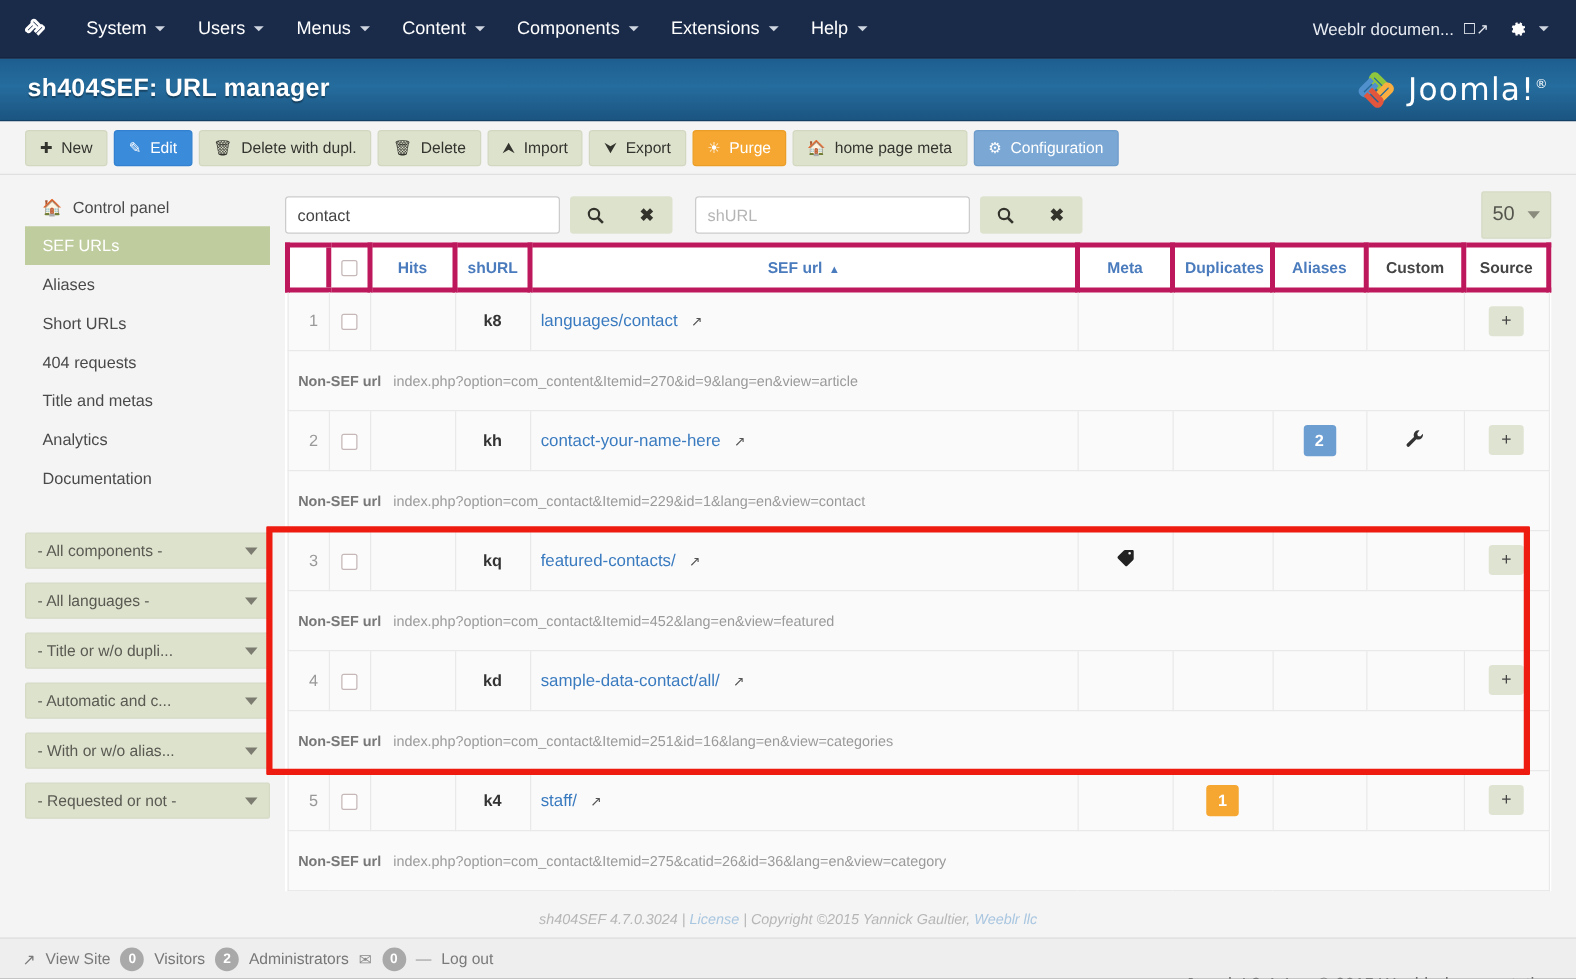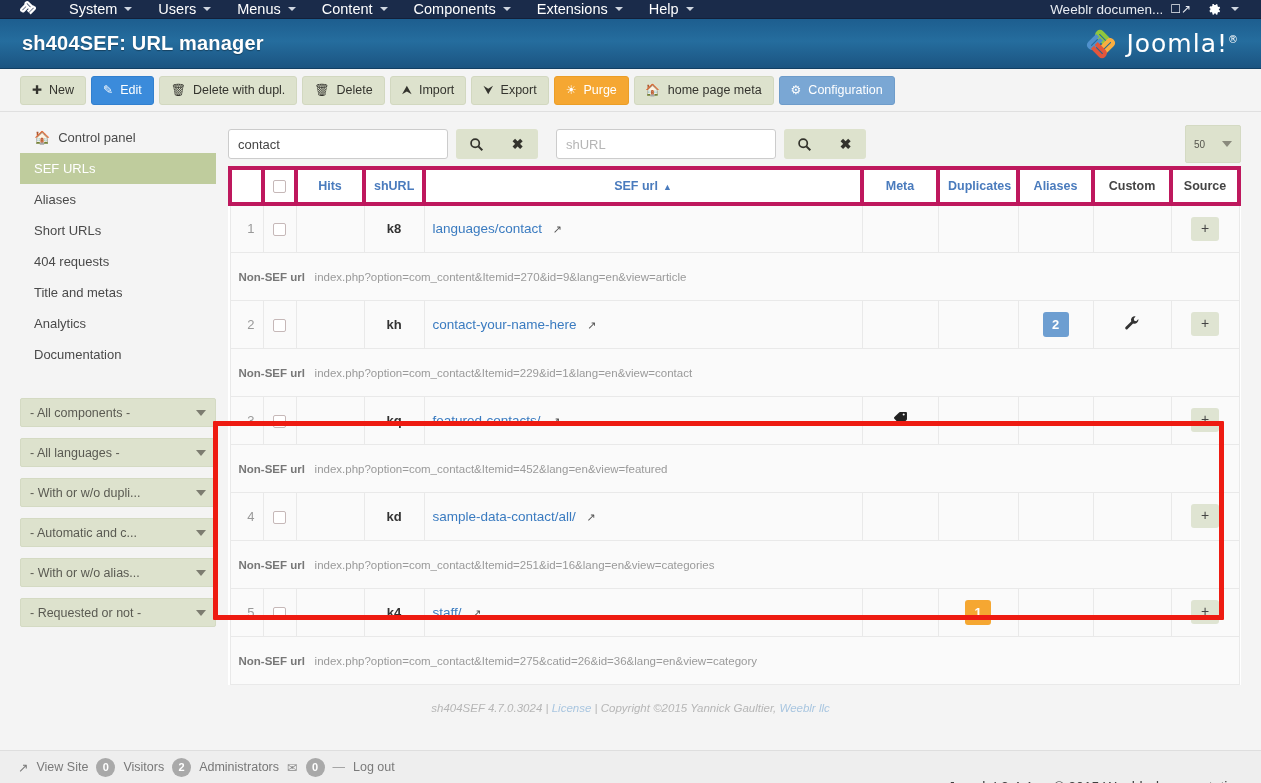--- a/index.html
+++ b/index.html
@@ -9,21 +9,21 @@
     background:#000;
     font-family:"Liberation Sans", sans-serif;
     font-size:13px;
     color:#333;
     overflow:hidden;
   }
   .page { position:relative; width:1261px; height:783px; background:#f4f4f4; overflow:hidden; }
 
   
   .topbar {
-    height:19px; background:#1a2b4a;
+    height:47px; background:#1a2b4a;
     display:flex; align-items:center;
     border-bottom:1px solid #13203a;
   }
   .topbar .brand { width:56px; display:flex; align-items:center; justify-content:center; }
   .jlogo-small {
     width:20px; height:20px;
     display:block;
   }
   .menu { display:flex; align-items:center; gap:0; }
   .menu-item {
@@ -101,21 +101,21 @@
     font-family:"Liberation Sans", sans-serif;
   }
   .inp::placeholder { color:#b5b5b5; }
   .sbtns { display:flex; align-items:center; background:#dde2cd; border-radius:3px; height:30px; margin-left:8px; }
   .sbtn {
     width:41px; height:30px; display:flex; align-items:center; justify-content:center;
     cursor:pointer; color:#33332c; font-size:14px; font-weight:bold;
   }
   .limit-box {
     margin-left:auto; width:56px; height:30px; background:#dde2cd; border:1px solid #d4dac3;
-    border-radius:2px; display:flex; align-items:center; padding:18px 8px; font-size:10px; color:#55554d;
+    border-radius:2px; display:flex; align-items:center; padding:18px 8px; font-size:16px; color:#55554d;
     cursor:pointer;
   }
   .limit-box .sel-caret{ margin-left:auto; width:0;height:0;
     border-left:5px solid transparent;border-right:5px solid transparent;border-top:6px solid #8a8a7d;}
 
   
   table.urls { width:100%; border-collapse:collapse; background:#fff; table-layout:fixed; }
   table.urls th {
     font-size:12.5px; font-weight:bold; color:#4a7bbd; padding:9px 8px;
     border:4px solid #be185d; background:#fff; text-align:center; white-space:nowrap;
@@ -335,21 +335,21 @@
       <div class="filters">
         <div class="select">
           <span>- All components -</span>
           <i class="sel-caret"></i>
         </div>
         <div class="select">
           <span>- All languages -</span>
           <i class="sel-caret"></i>
         </div>
         <div class="select">
-          <span>- With or w/o dupli...</span>
+          <span>- Title or w/o dupli...</span>
           <i class="sel-caret"></i>
         </div>
         <div class="select">
           <span>- Automatic and c...</span>
           <i class="sel-caret"></i>
         </div>
         <div class="select">
           <span>- With or w/o alias...</span>
           <i class="sel-caret"></i>
         </div>

